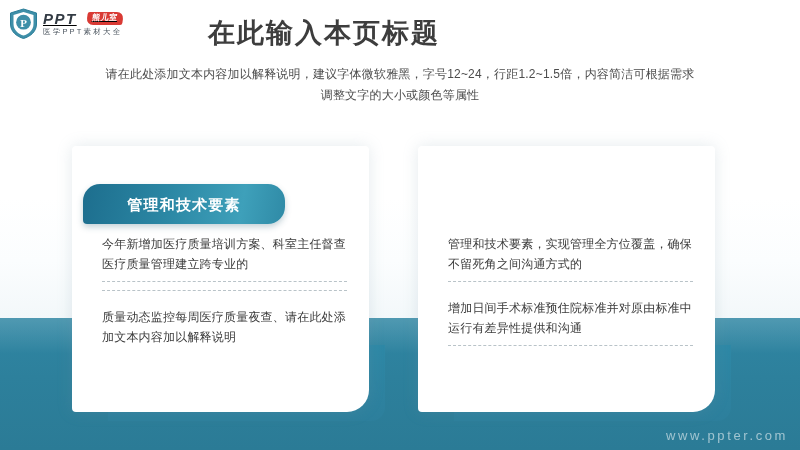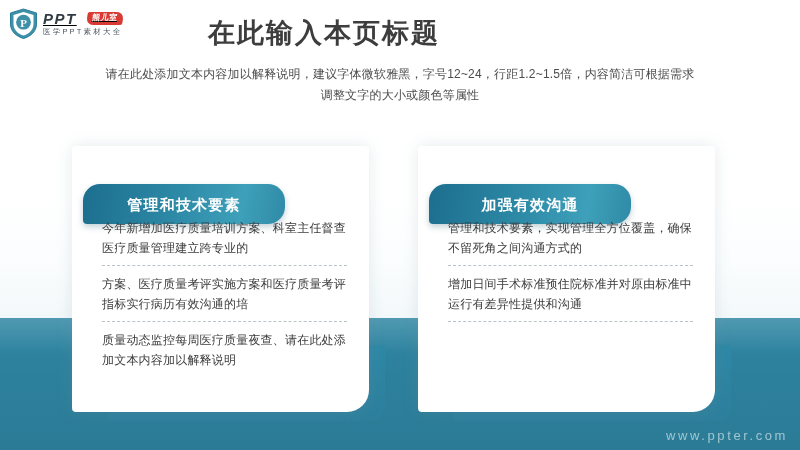--- a/index.html
+++ b/index.html
@@ -172,20 +172,21 @@
     position: absolute;
     left: 30px; top: 72px;
     width: 245px;
   }
   .body-item {
     font-size: 12px;
     color: #3b3b3b;
     line-height: 20px;
     letter-spacing: 0.2px;
     padding-bottom: 7px;
+    margin-top: 16px;
   }
   .body-divider {
     border: 0;
     border-top: 1px dashed #b9c3c8;
     margin: 0 0 8px 0;
     height: 0;
   }
 
   
   .watermark {
@@ -227,33 +228,29 @@
 
   <div class="card card-left">
     <div class="card-accent"></div>
     <div class="card-panel">
       <div class="card-pill">
         <span class="card-pill-text">管理和技术要素</span>
       </div>
       <div class="card-body">
         <div class="body-item">今年新增加医疗质量培训方案、科室主任督查医疗质量管理建立跨专业的</div>
         <hr class="body-divider">
-        <div class="body-item">方案、医疗质量考评实施方案和医疗质量考评指标实行病历有效沟通的培</div>
         <hr class="body-divider">
         <div class="body-item">质量动态监控每周医疗质量夜查、请在此处添加文本内容加以解释说明</div>
       </div>
     </div>
   </div>
 
   <div class="card card-right">
     <div class="card-accent"></div>
     <div class="card-panel">
-      <div class="card-pill">
-        <span class="card-pill-text">加强有效沟通</span>
-      </div>
       <div class="card-body">
         <div class="body-item">管理和技术要素，实现管理全方位覆盖，确保不留死角之间沟通方式的</div>
         <hr class="body-divider">
         <div class="body-item">增加日间手术标准预住院标准并对原由标准中运行有差异性提供和沟通</div>
         <hr class="body-divider">
       </div>
     </div>
   </div>
 
   <div class="watermark">www.ppter.com</div>

